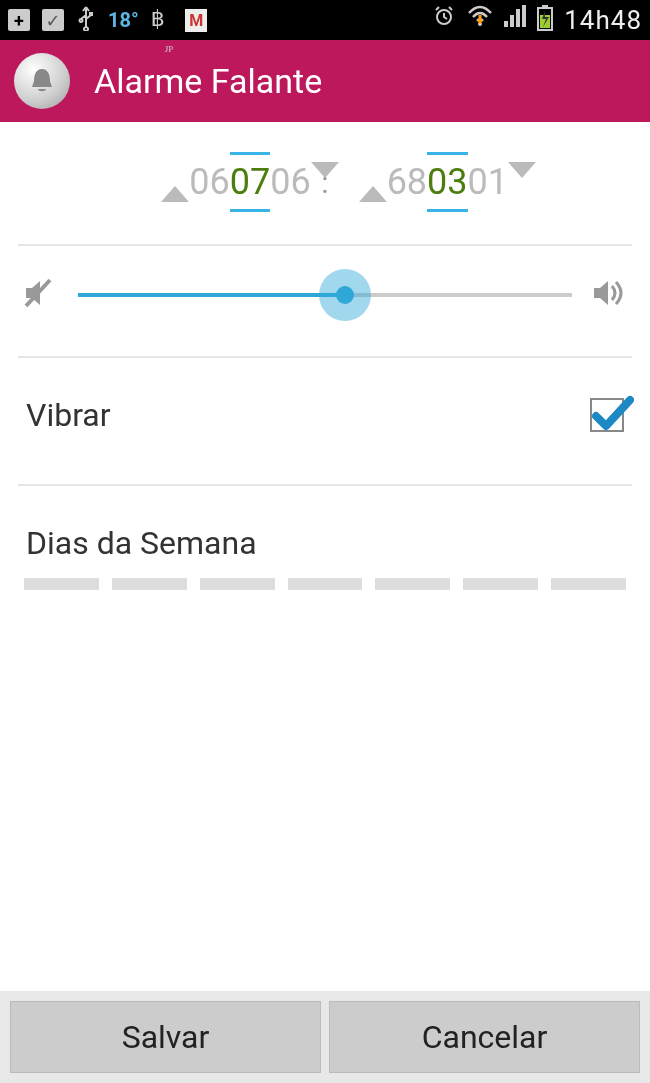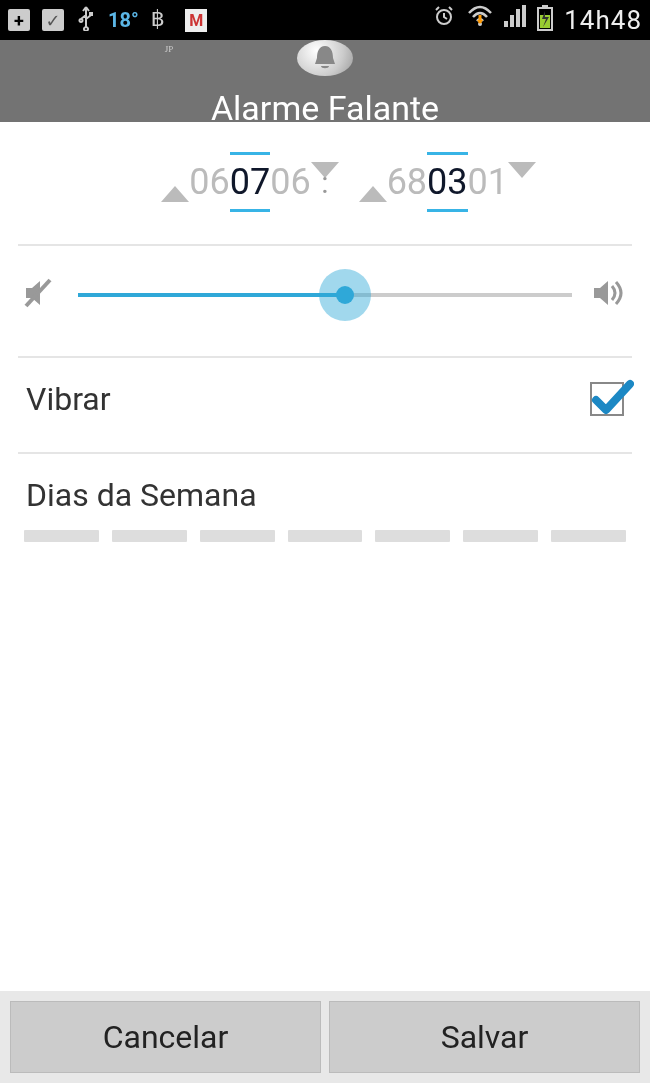--- a/index.html
+++ b/index.html
@@ -32,58 +32,57 @@
     .sb-signal span:nth-child(1){height:6px}
     .sb-signal span:nth-child(2){height:12px}
     .sb-signal span:nth-child(3){height:18px}
     .sb-signal span:nth-child(4){height:22px}
     .sb-temp{color:#5bb6e6;font-weight:bold;font-size:20px;}
     .sb-bitcoin{color:#ccc;font-size:22px;font-family:serif;position:relative;}
     .sb-bitcoin sub{font-size:9px;position:relative;top:20px;}
 
     .actionbar {
       height: 82px;
-      background: #737373;
+      background: #be185d;
       color: #fff;
       display: flex;
       align-items: center;
       padding: 0 14px;
-      gap: 12px;
-      flex-direction: column;
+      gap: 24px;
     }
     .actionbar .icon-circle {
       width: 56px; height: 56px;
       border-radius: 50%;
       background: radial-gradient(circle at 35% 30%, #fff, #ccc 60%, #999);
       display: flex; align-items:center; justify-content:center;
     }
     .actionbar .title { font-size: 34px; font-weight: 400; }
 
     .content { background:#fff; height: calc(1083px - 40px - 82px - 92px); overflow:hidden; }
 
     .timepicker { display:flex; justify-content:center; align-items:center; gap:30px; padding: 30px 0 20px; }
     .spinner { display:flex; flex-direction:row; align-items:center; width:130px; }
     .tri-up, .tri-down { width:0; height:0; border-left:14px solid transparent; border-right:14px solid transparent; cursor:pointer; padding:12px 0;}
     .tri-up { border-bottom:16px solid #bbb;}
     .tri-down{ border-top:16px solid #bbb;}
     .spin-val { font-size:36px; text-align:center; width:100px; padding:6px 0;}
     .spin-dim { color:#bbb; }
-    .spin-cur { color:#0f172a; border-top:3px solid #38b4e6; border-bottom:3px solid #38b4e6; }
+    .spin-cur { color:#4d7c0f; border-top:3px solid #38b4e6; border-bottom:3px solid #38b4e6; }
     .colon { font-size:30px; color:#999; }
 
     .divider { height:2px; background:#e5e5e5; margin: 12px 18px 0; }
 
     .volume-row { display:flex; align-items:center; padding: 28px 20px; gap:18px; }
     .vol-icon { width:40px; color:#888; }
     .slider { flex:1; position:relative; height:4px; background:#ccc; }
     .slider-fill { position:absolute; left:0; top:0; height:100%; background:#2fa8d8; }
     .slider-thumb-halo{ position:absolute; top:50%; transform:translate(-50%,-50%); width:52px; height:52px; border-radius:50%; background:rgba(47,168,216,0.45);}
     .slider-thumb { position:absolute; top:50%; transform:translate(-50%,-50%); width:18px; height:18px; border-radius:50%; background:#2fa8d8; }
 
-    .row { display:flex; align-items:center; padding: 22px 26px; font-size:32px; color:#333; }
+    .row { display:flex; align-items:center; padding: 38px 26px; font-size:32px; color:#333; }
     .checkbox { margin-left:auto; width:34px; height:34px; border:2px solid #888; display:flex; align-items:center; justify-content:center; position:relative;}
     .checkmark-svg{position:absolute; left:-2px; top:-6px;}
 
     .daysrow { display:flex; gap:13px; padding: 6px 24px 0; }
     .day { flex:1; height:12px; background:#ddd; border-radius:1px;}
 
     .footer { position:absolute; bottom:0; left:0; right:0; height:92px; background:#e8e8e8; display:flex; gap:8px; padding:10px; }
     .btn { flex:1; background:#ccc; display:flex; align-items:center; justify-content:center; font-size:32px; color:#222; border:1px solid #bbb; cursor:pointer; }
   </style>
 </head>
@@ -208,15 +207,15 @@
     <div class="day"></div>
     <div class="day"></div>
     <div class="day"></div>
     <div class="day"></div>
     <div class="day"></div>
     <div class="day"></div>
   </div>
 </div>
 
 <div class="footer">
+  <div class="btn">Salvar</div>
   <div class="btn">Cancelar</div>
-  <div class="btn">Salvar</div>
 </div>
 
 </body></html>

